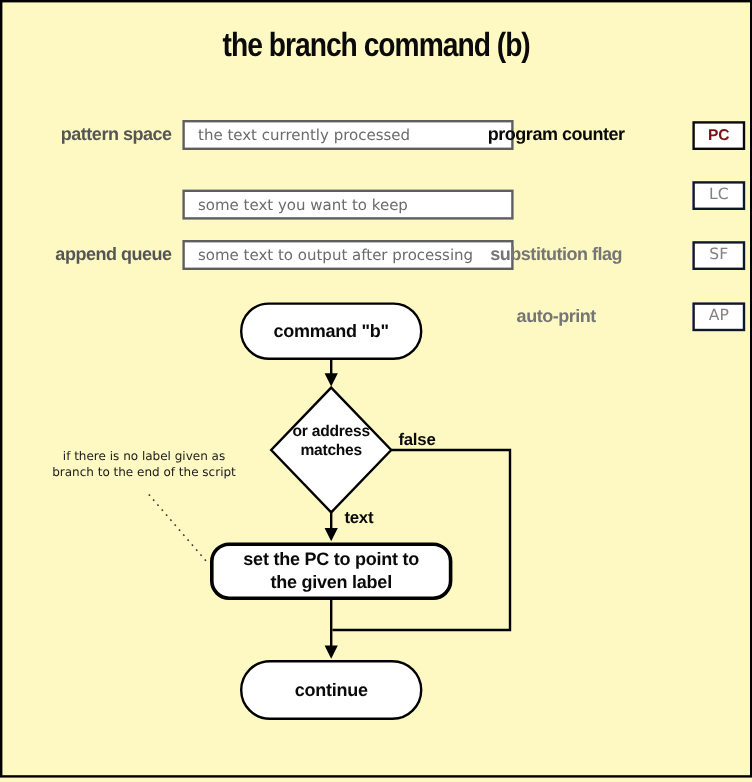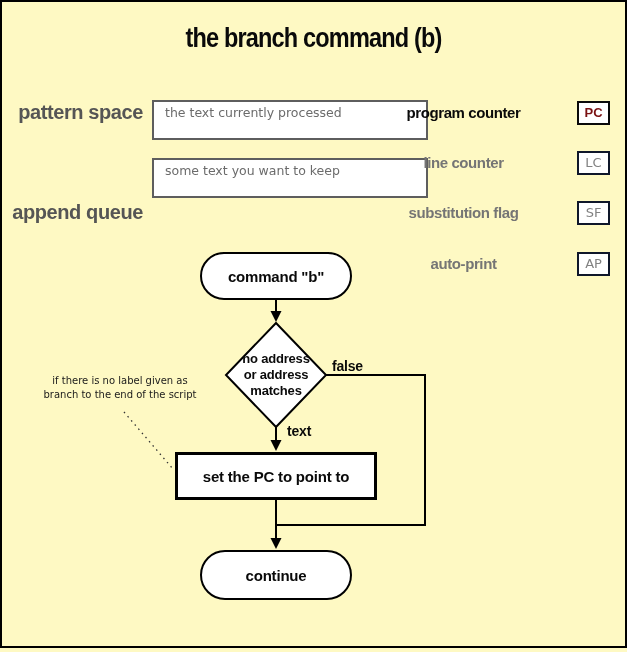--- a/index.html
+++ b/index.html
@@ -9,54 +9,54 @@
   }
   .frame{position:absolute;left:0;top:0;width:623px;height:644px;border:2px solid #000;}
   .title{
     position:absolute;left:0;top:22px;width:627px;text-align:center;
     font-size:28px;font-weight:bold;color:#0a0a0a;letter-spacing:-1px;
     transform:scaleX(0.84);transform-origin:50% 50%;
   }
   
   .state-label{
     position:absolute;left:0;width:143px;text-align:right;
-    font-size:20px;font-weight:bold;color:#555;letter-spacing:-0.4px;
+    font-size:15px;font-weight:bold;color:#555;letter-spacing:-0.4px;
     height:25px;line-height:25px;
   }
   .state-box{
-    position:absolute;left:152px;width:276px;height:40px;
+    position:absolute;left:152px;width:276px;height:25px;
     border:2px solid #5e5e5e;box-sizing:border-box;background:#fff;
   }
   .state-box span{
     display:block;padding-left:11px;font-family:"DejaVu Sans",sans-serif;
     font-size:12.5px;color:#6b6b6b;line-height:21px;white-space:nowrap;
   }
   
   .reg-label{
     position:absolute;left:360px;width:207px;text-align:center;
     font-size:15px;font-weight:bold;color:#757575;letter-spacing:-0.4px;
     height:24px;line-height:24px;
   }
   .reg-label.hl{color:#0a0a0a;}
   .reg-box{
-    position:absolute;left:577px;width:33px;height:24px;box-sizing:border-box;
+    position:absolute;left:577px;width:44px;height:24px;box-sizing:border-box;
     border:2px solid #0f172a;background:#fff;text-align:center;
     font-size:13px;color:#828282;line-height:20px;font-family:"DejaVu Sans",sans-serif;
   }
   .reg-box.hl{border-color:#0a0a0a;color:#7a1112;font-weight:bold;font-family:"Liberation Sans",sans-serif;}
   
   svg.connectors{position:absolute;left:0;top:0;z-index:1;}
   .node{
     position:absolute;box-sizing:border-box;border:2px solid #000;background:#fff;
     display:flex;flex-direction:column;align-items:center;justify-content:center;
     font-size:15px;font-weight:bold;color:#0a0a0a;letter-spacing:-0.2px;z-index:2;
     text-align:center;line-height:19px;
   }
   .stadium{border-radius:26px;}
-  .process{border-width:3px;}
+  .process{border-width:3px;border-radius:16px;}
   .diamond-text{
     position:absolute;left:221px;top:351px;width:110px;text-align:center;
     font-size:13px;font-weight:bold;color:#0a0a0a;line-height:16px;
     letter-spacing:-0.2px;z-index:2;
   }
   .edge-label{
     position:absolute;font-size:14px;font-weight:bold;color:#0a0a0a;z-index:2;
     letter-spacing:-0.2px;
   }
   .annotation{
@@ -76,25 +76,27 @@
   <div class="state-label" style="top:100px">pattern space</div>
   <div class="state-box" style="top:100px">
     <span>the text currently processed</span>
   </div>
 
   <div class="state-box" style="top:158px">
     <span>some text you want to keep</span>
   </div>
 
   <div class="state-label" style="top:200px">append queue</div>
+  <div class="state-box" style="top:200px">
+    <span>some text to output after processing</span>
+  </div>
 
   <div class="reg-label hl" style="top:101px">program counter</div>
   <div class="reg-box hl" style="top:101px">PC</div>
 
-  <div class="reg-label" style="top:151px">line counter</div>
   <div class="reg-box" style="top:151px">LC</div>
 
   <div class="reg-label" style="top:201px">substitution flag</div>
   <div class="reg-box" style="top:201px">SF</div>
 
   <div class="reg-label" style="top:252px">auto-print</div>
   <div class="reg-box" style="top:252px">AP</div>
 
   <svg class="connectors" width="627" height="652" viewBox="0 0 627 652">
 
@@ -112,30 +114,30 @@
     <polygon points="276,549 270.5,538 281.5,538" fill="#000"></polygon>
 
     <line x1="124" y1="412" x2="173" y2="469" stroke="#333" stroke-width="1.3" stroke-dasharray="1.5 4"></line>
   </svg>
 
   <div class="node stadium" style="left:200px;top:252px;width:152px;height:48px">
     <span>command "b"</span>
   </div>
 
   <div class="diamond-text">
-    <div>no address</div>
     <div>or address</div>
     <div>matches</div>
   </div>
 
   <div class="edge-label" style="left:332px;top:358px">false</div>
   <div class="edge-label" style="left:287px;top:423px">text</div>
 
   <div class="node process" style="left:175px;top:452px;width:202px;height:48px">
     <div>set the PC to point to</div>
+    <div>the given label</div>
   </div>
 
   <div class="node stadium" style="left:200px;top:550px;width:152px;height:50px">
     <span>continue</span>
   </div>
 
   <div class="annotation">
     <div>if there is no label given as</div>
     <div>branch to the end of the script</div>
   </div>

